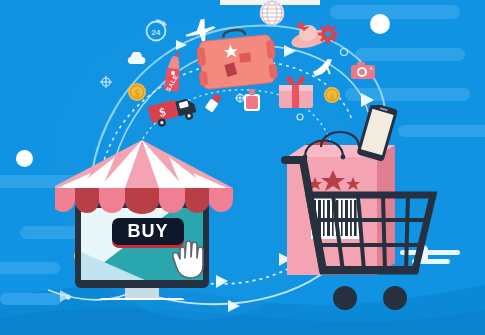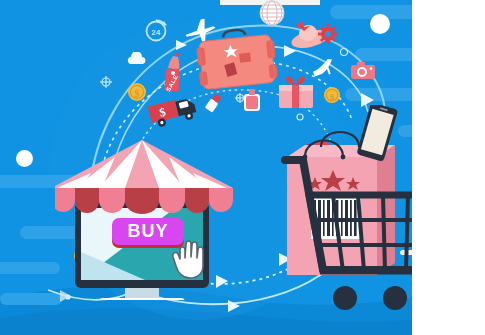--- a/index.html
+++ b/index.html
@@ -1,36 +1,36 @@
 <!DOCTYPE html>
 <html><head>
 <meta charset="utf-8">
 <title>E-commerce Illustration</title>
 <style>
   html,body{margin:0;padding:0;background:#ffffff;}
   #stage{
     position:relative;
-    width:412px;height:335px;
+    width:485px;height:335px;
     overflow:hidden;
     background:#0d92e0;
     font-family:"Liberation Sans", sans-serif;
   }
   .abs{position:absolute;}
   
   #bg-base{inset:0;background:#0f93e2;}
   .cloudbar{position:absolute;background:#2ea2e8;border-radius:999px;}
   .whitebar{position:absolute;background:#eaf7ff;border-radius:999px;}
   .dot-circle{position:absolute;background:#ffffff;border-radius:50%;}
   #top-white-strip{left:220px;top:0;width:100px;height:5px;background:#f4f4f4;}
   
   svg.layer{position:absolute;left:0;top:0;width:485px;height:335px;overflow:visible;}
   
   #buy-btn{
     left:112px;top:218px;width:72px;height:27px;
-    background:#d946ef;border-radius:7px;
+    background:#0f172a;border-radius:7px;
     box-shadow:0 3px 0 #c62b36;
     display:flex;align-items:center;justify-content:center;
   }
   #buy-label{
     color:#ffffff;font-weight:bold;font-size:18px;letter-spacing:1px;
     font-family:"Liberation Sans", sans-serif;
   }
   .sale-text{
     position:absolute;color:#ffffff;font-size:6px;font-weight:bold;
     letter-spacing:.5px;font-family:"Liberation Sans", sans-serif;

